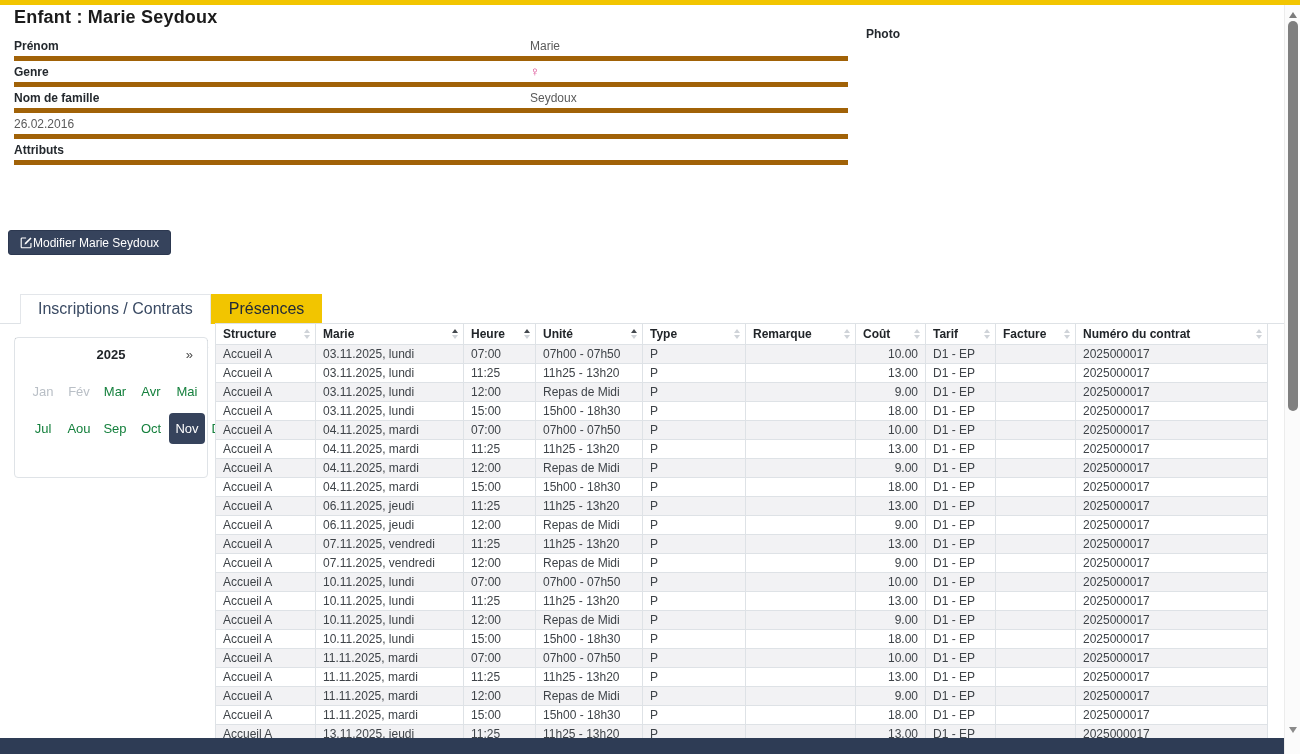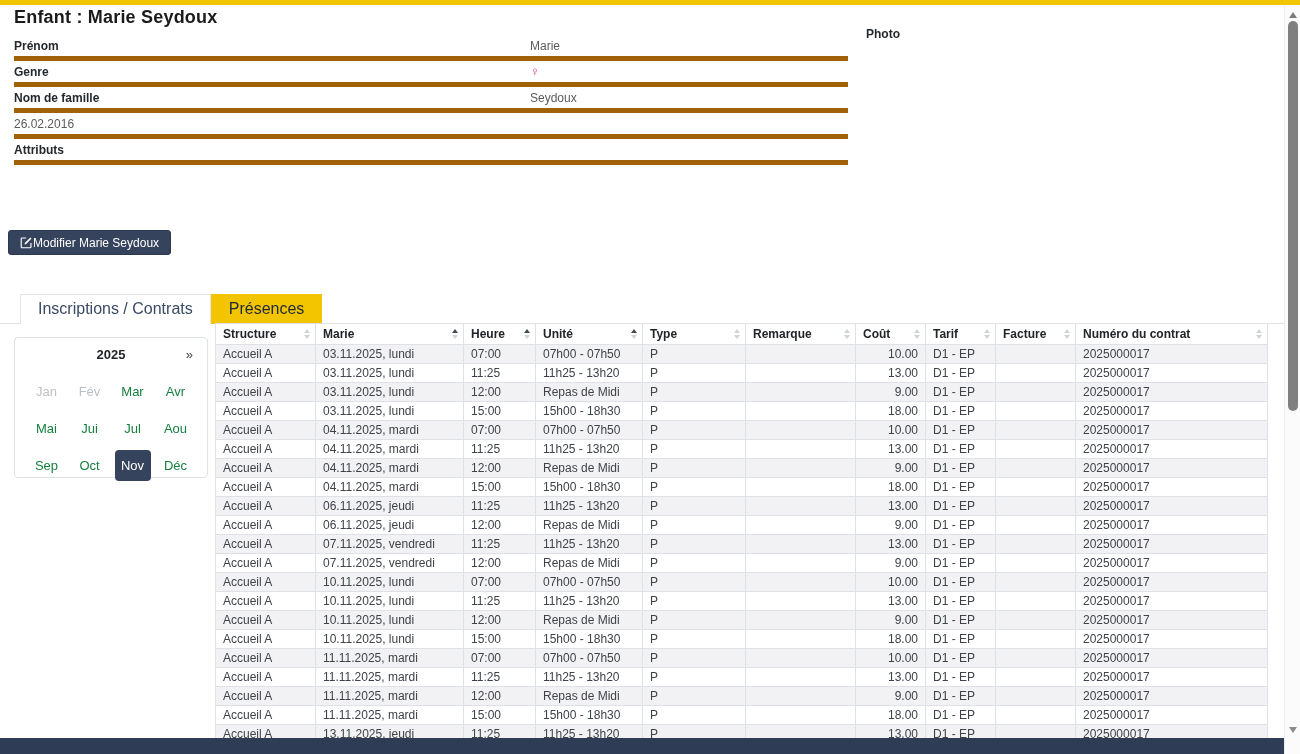--- a/index.html
+++ b/index.html
@@ -65,21 +65,21 @@
   .calendar {
     position: absolute; left: 14px; top: 337px; width: 194px; height: 141px;
     border: 1px solid #dfe3e7; border-radius: 4px; background: #fff;
     padding: 9px 10px 0;
   }
   .cal-head { position: relative; height: 18px; }
   .cal-year { display: block; text-align: center; font-size: 13px; font-weight: 700; color: #212529; cursor: pointer; }
   .cal-next { position: absolute; right: 4px; top: 0; font-size: 13px; color: #4a4a4a; cursor: pointer; line-height: 16px; }
   .cal-grid {
     margin-top: 8px;
-    display: grid; grid-template-columns: repeat(4, 1fr); grid-auto-rows: 37px;
+    display: grid; grid-template-columns: repeat(6, 1fr); grid-auto-rows: 37px;
     align-items: center; justify-items: center;
   }
   .month { font-size: 13px; color: #15803d; cursor: pointer; width: 36px; height: 31px; display: flex; align-items: center; justify-content: center; border-radius: 4px; }
   .month.disabled { color: #b9bfc6; }
   .month.selected { background: var(--navy, #36435c); color: #fff; text-align: center; }
 
   
   .ptable {
     position: absolute; left: 215px; top: 323px; width: 1052px;
     border-collapse: collapse; table-layout: fixed;

